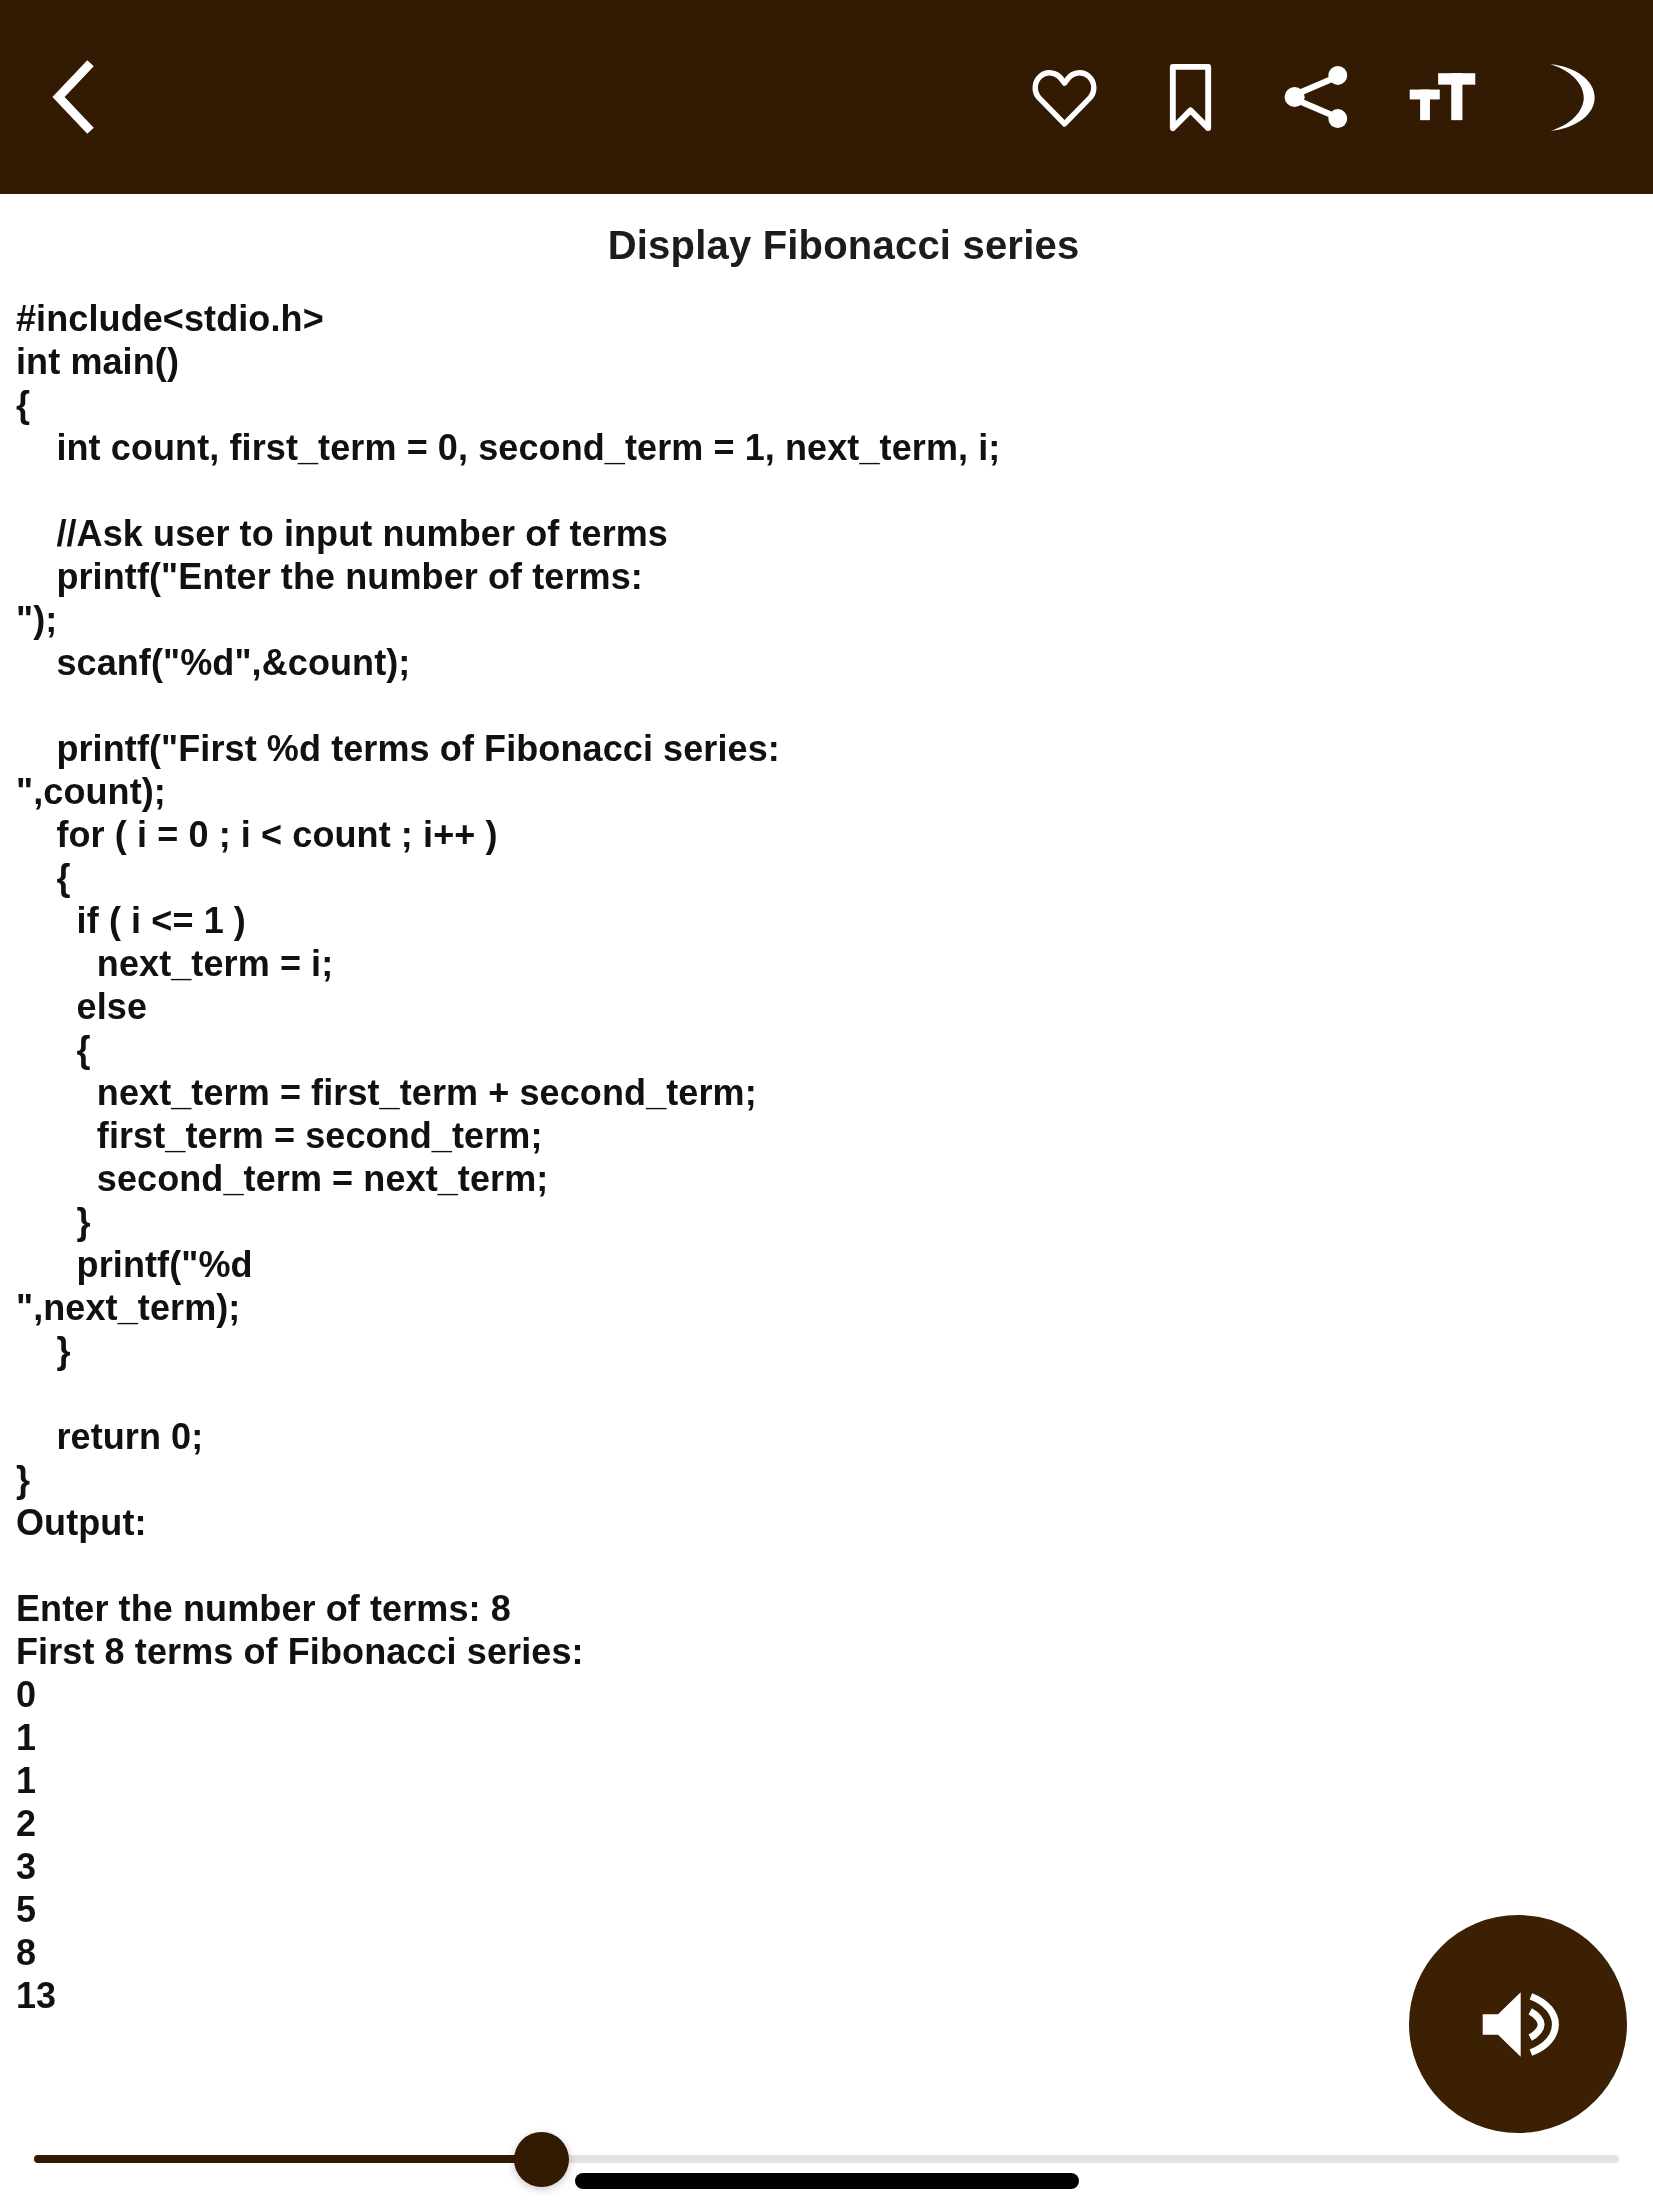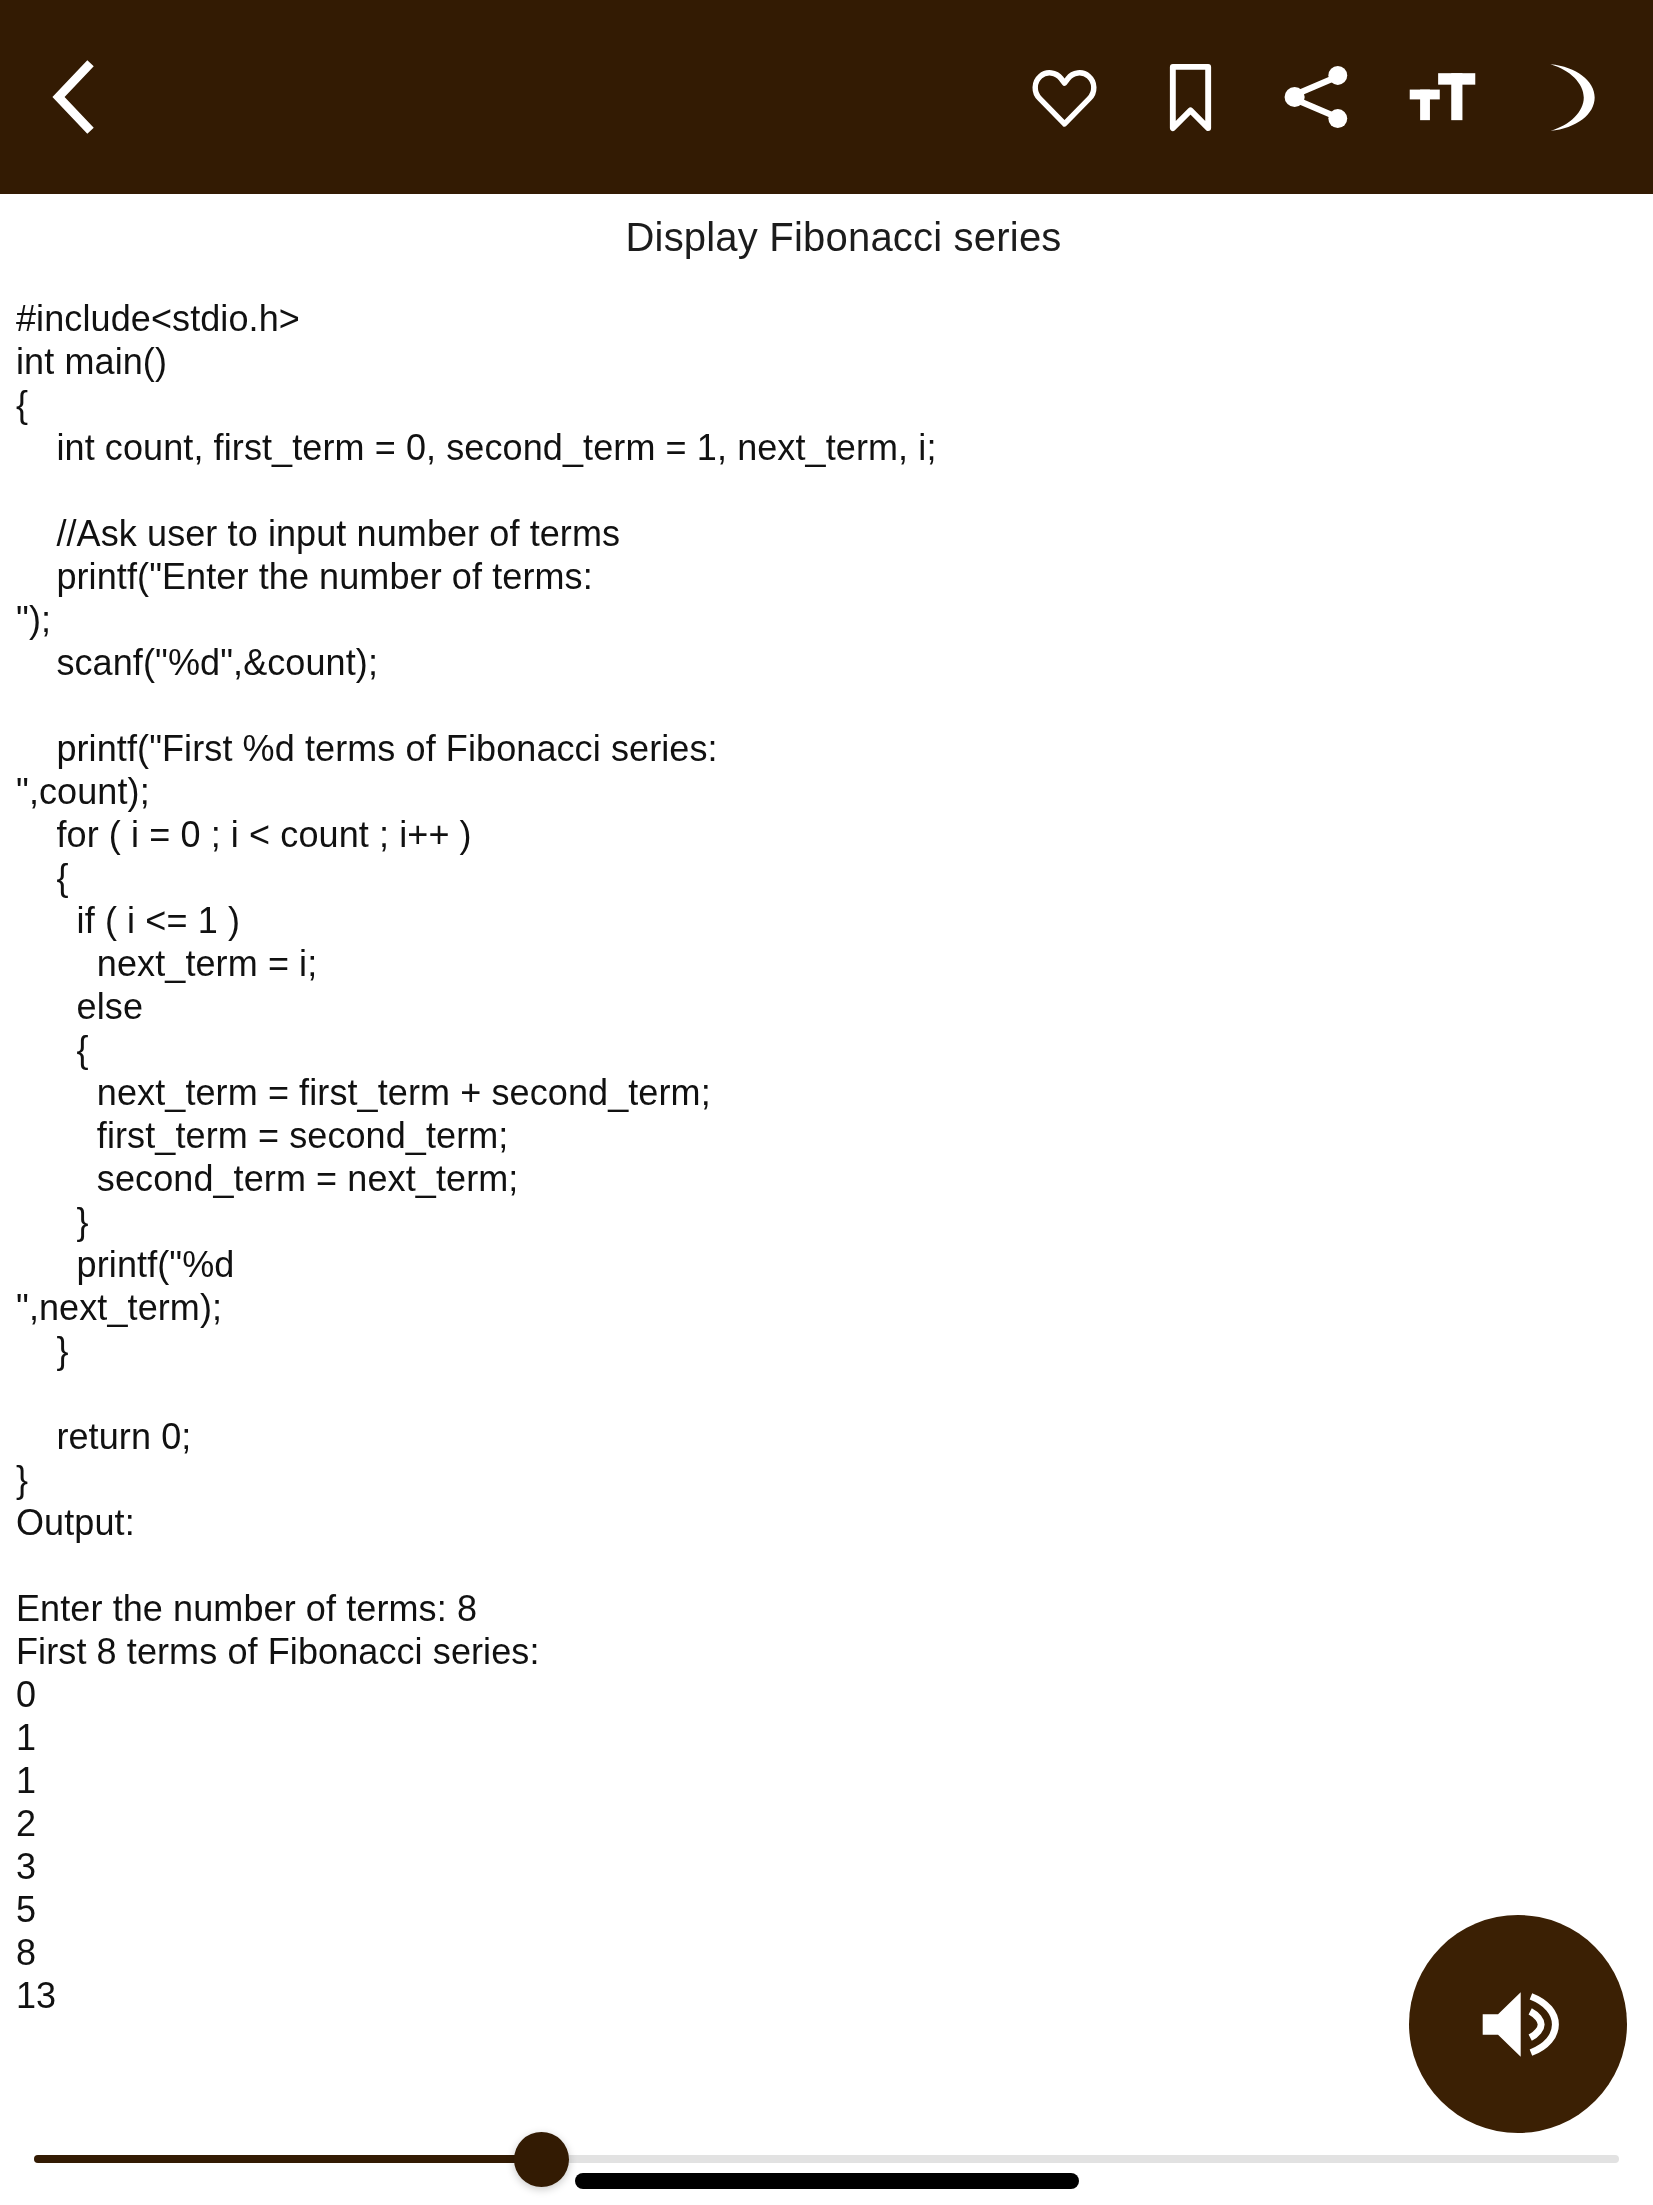--- a/index.html
+++ b/index.html
@@ -56,43 +56,44 @@
     height: 84px;
     display: flex;
     align-items: center;
     justify-content: center;
     cursor: pointer;
   }
 
   
   .doc-title {
     position: absolute;
-    top: 212px;
+    top: 220px;
     left: 0;
     width: 1653px;
     text-align: center;
     font-size: 40px;
     line-height: 50px;
     color: #1c1c1c;
-    font-weight: 400;
+    font-weight: 700;
     letter-spacing: 0.2px;
     padding-left: 34px;
   }
 
   
   .content {
     position: absolute;
     top: 297px;
     left: 16px;
     width: 1621px;
     font-size: 36px;
     line-height: 43px;
     color: #111111;
     white-space: pre;
     letter-spacing: 0.1px;
+    font-weight: bold;
   }
 
   .code-line { display: block; min-height: 43px; }
   .blank-line { display: block; height: 43px; }
 
   
   .audio-fab {
     position: absolute;
     left: 1409px;
     top: 1915px;

